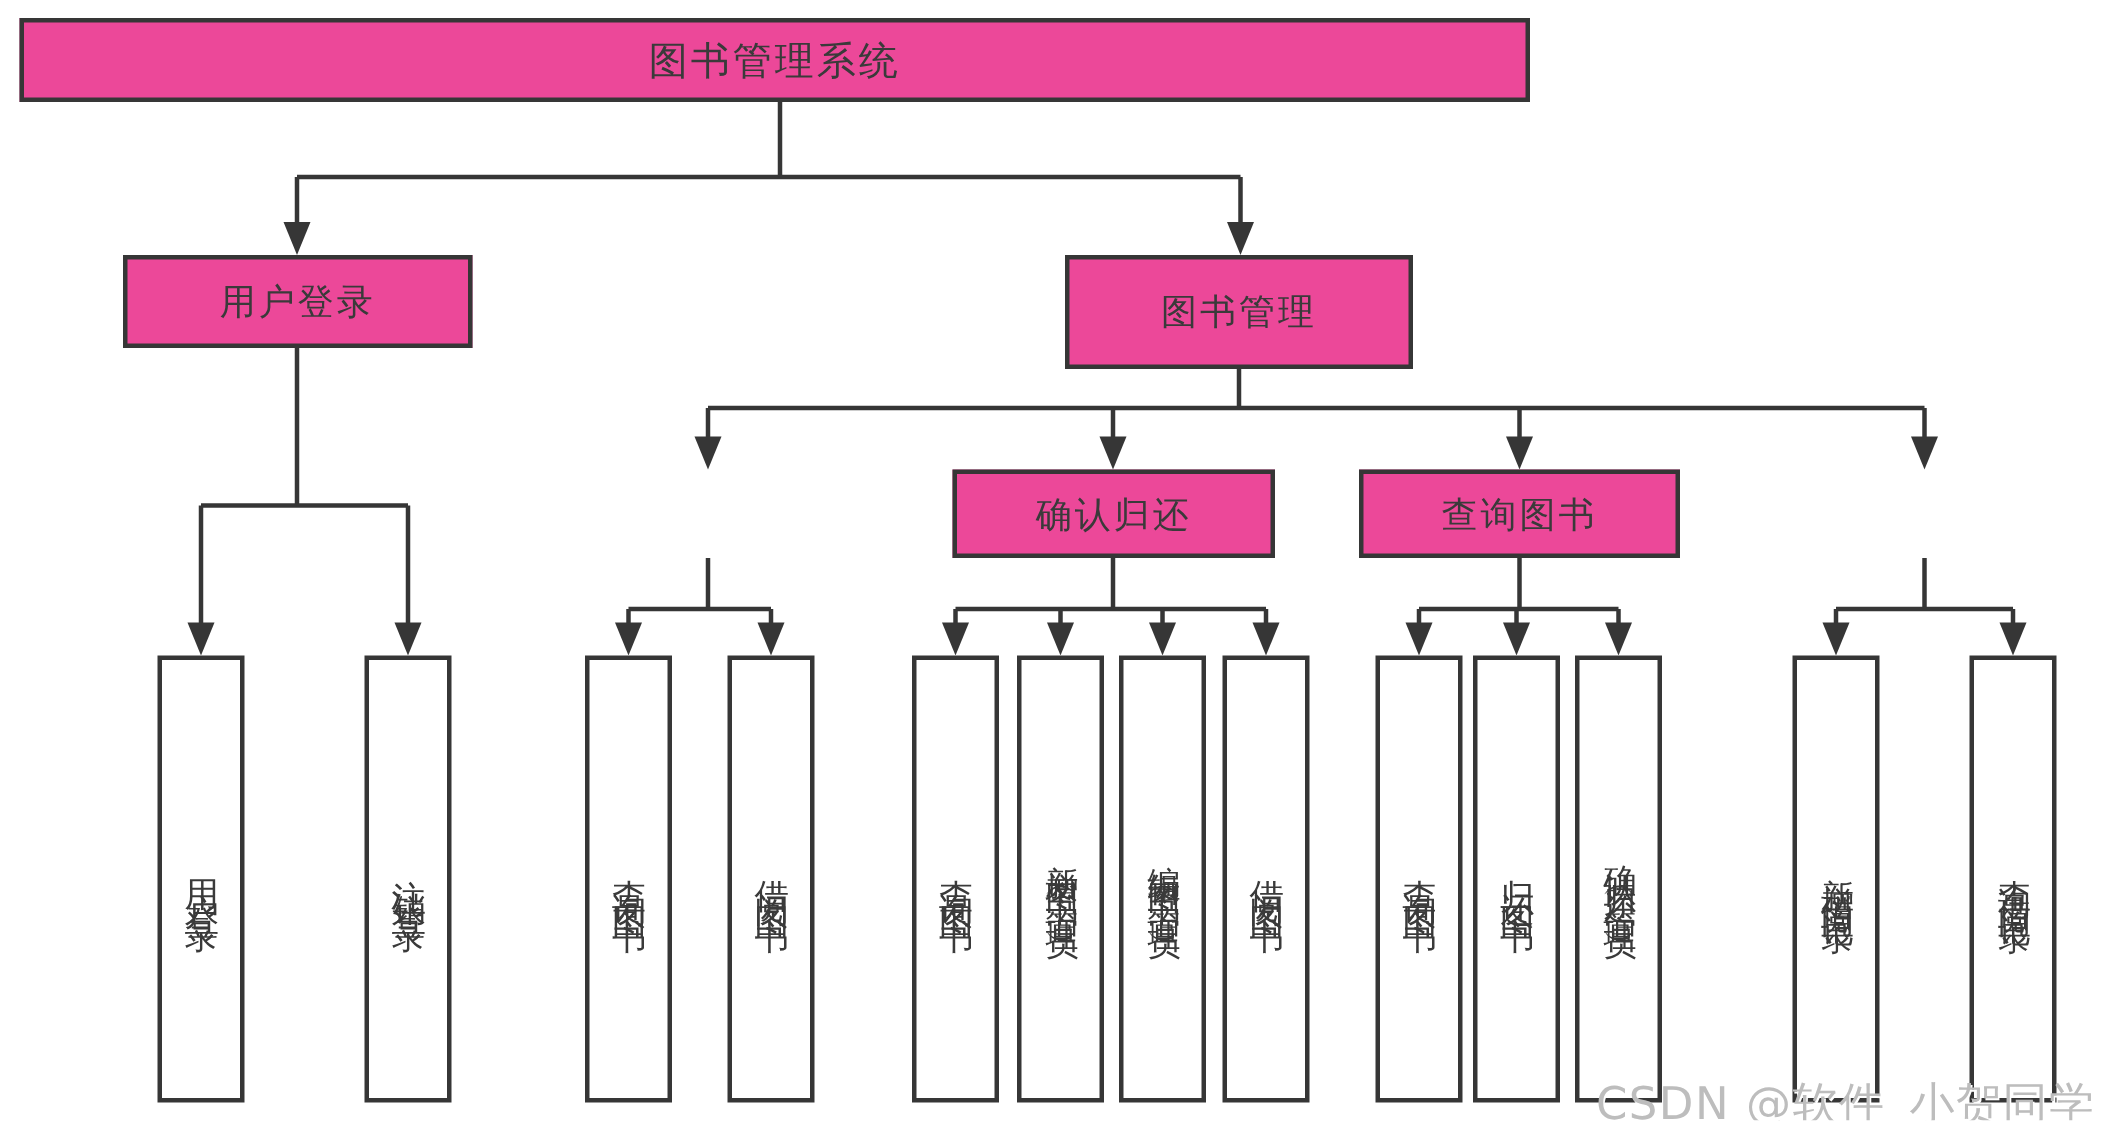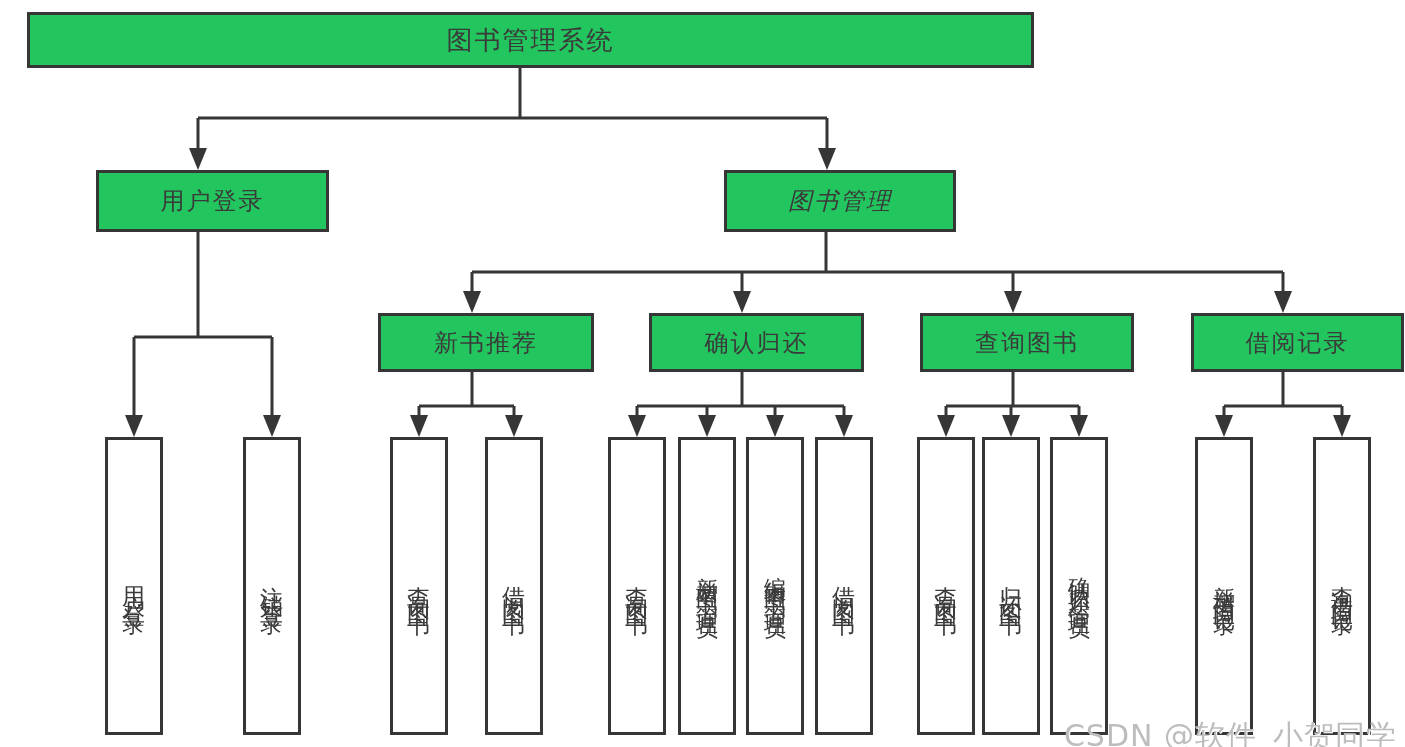--- a/index.html
+++ b/index.html
@@ -19,30 +19,29 @@
     position: absolute;
     left: 0; top: 0;
     width: 1405px;
     height: 747px;
     z-index: 1;
   }
   .hbox {
     position: absolute;
     box-sizing: border-box;
     border: 3px solid #363636;
-    background: #22c55e;
+    background: #ec4899;
     display: flex;
     align-items: center;
     justify-content: center;
     color: #3a3a3a;
     font-size: 24px;
     letter-spacing: 2px;
     z-index: 2;
     white-space: nowrap;
-    margin-left: 14px;
   }
   .hbox.root { font-size: 26px; }
   .vbox {
     position: absolute;
     box-sizing: border-box;
     border: 3px solid #363636;
     background: #ffffff;
     top: 437px;
     width: 58px;
     height: 298px;
@@ -124,26 +123,24 @@
       <polygon points="1070,415 1088,415 1079,437" fill="#363636"></polygon>
       <line x1="1224" y1="406" x2="1224" y2="421" stroke="#363636" stroke-width="3"></line>
       <polygon points="1215,415 1233,415 1224,437" fill="#363636"></polygon>
       <line x1="1342" y1="406" x2="1342" y2="421" stroke="#363636" stroke-width="3"></line>
       <polygon points="1333,415 1351,415 1342,437" fill="#363636"></polygon>
     </svg>
 
   <div class="hbox root" style="left:13px; top:12px; width:1007px; height:56px;">图书管理系统</div>
 
   <div class="hbox" style="left:82px; top:170px; width:233px; height:62px;">用户登录</div>
-  <div class="hbox" style="left:710px; top:170px; width:232px; height:62px;font-style:italic;">图书管理</div>
+  <div class="hbox" style="left:710px; top:170px; width:232px; height:76px;">图书管理</div>
 
-  <div class="hbox" style="left:364px; top:313px; width:216px; height:59px;">新书推荐</div>
   <div class="hbox" style="left:635px; top:313px; width:215px; height:59px;">确认归还</div>
   <div class="hbox" style="left:906px; top:313px; width:214px; height:59px;">查询图书</div>
-  <div class="hbox" style="left:1177px; top:313px; width:213px; height:59px;">借阅记录</div>
 
   <div class="vbox" style="left:105px;">用户登录</div>
   <div class="vbox" style="left:243px;">注销登录</div>
 
   <div class="vbox" style="left:390px;">查询图书</div>
   <div class="vbox" style="left:485px;">借阅图书</div>
 
   <div class="vbox" style="left:608px;">查询图书</div>
   <div class="vbox long" style="left:678px;">新增图书（管理员）</div>
   <div class="vbox long" style="left:746px;">编辑图书（管理员）</div>

